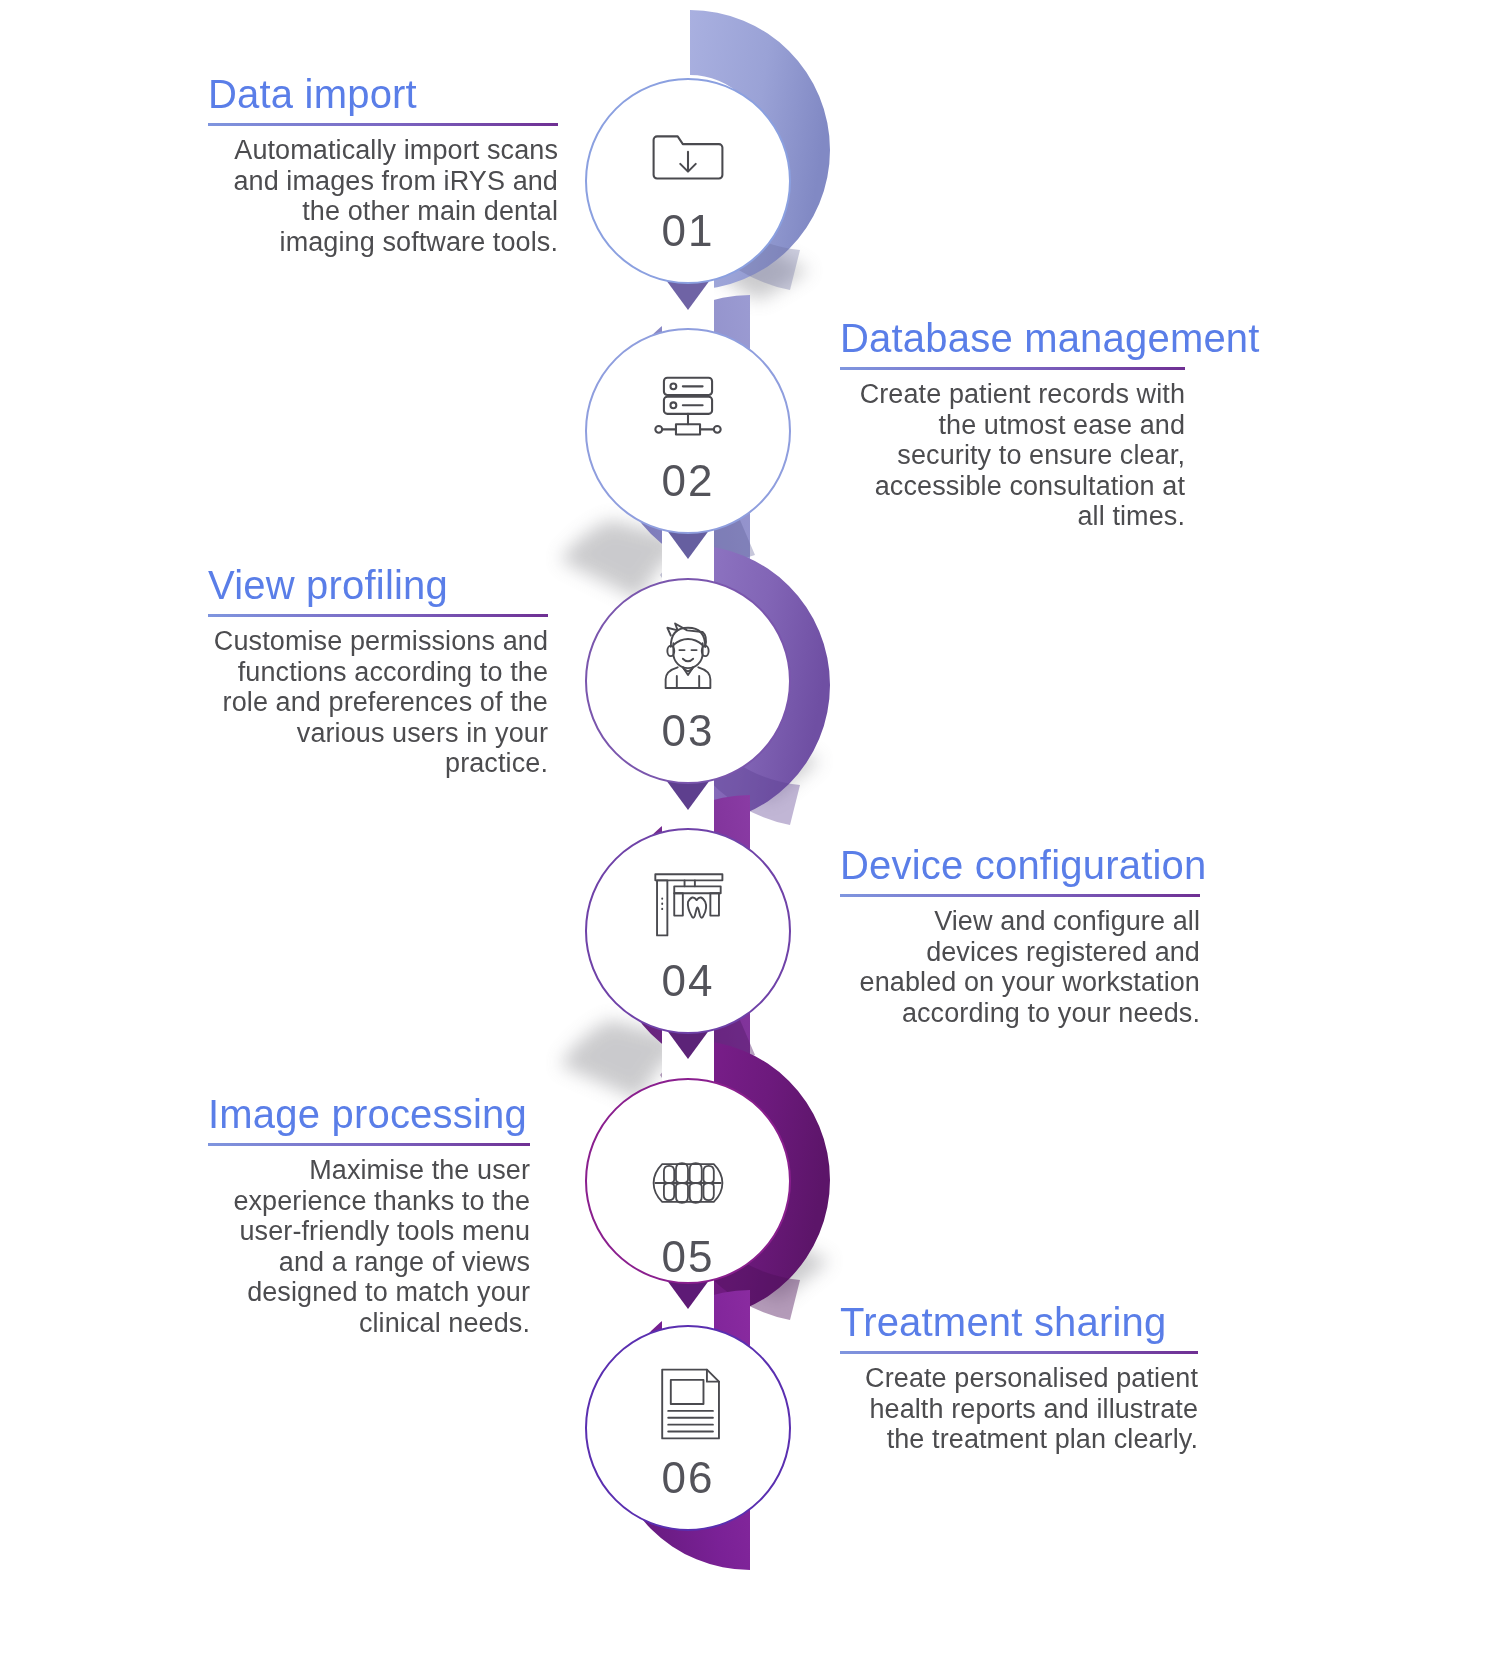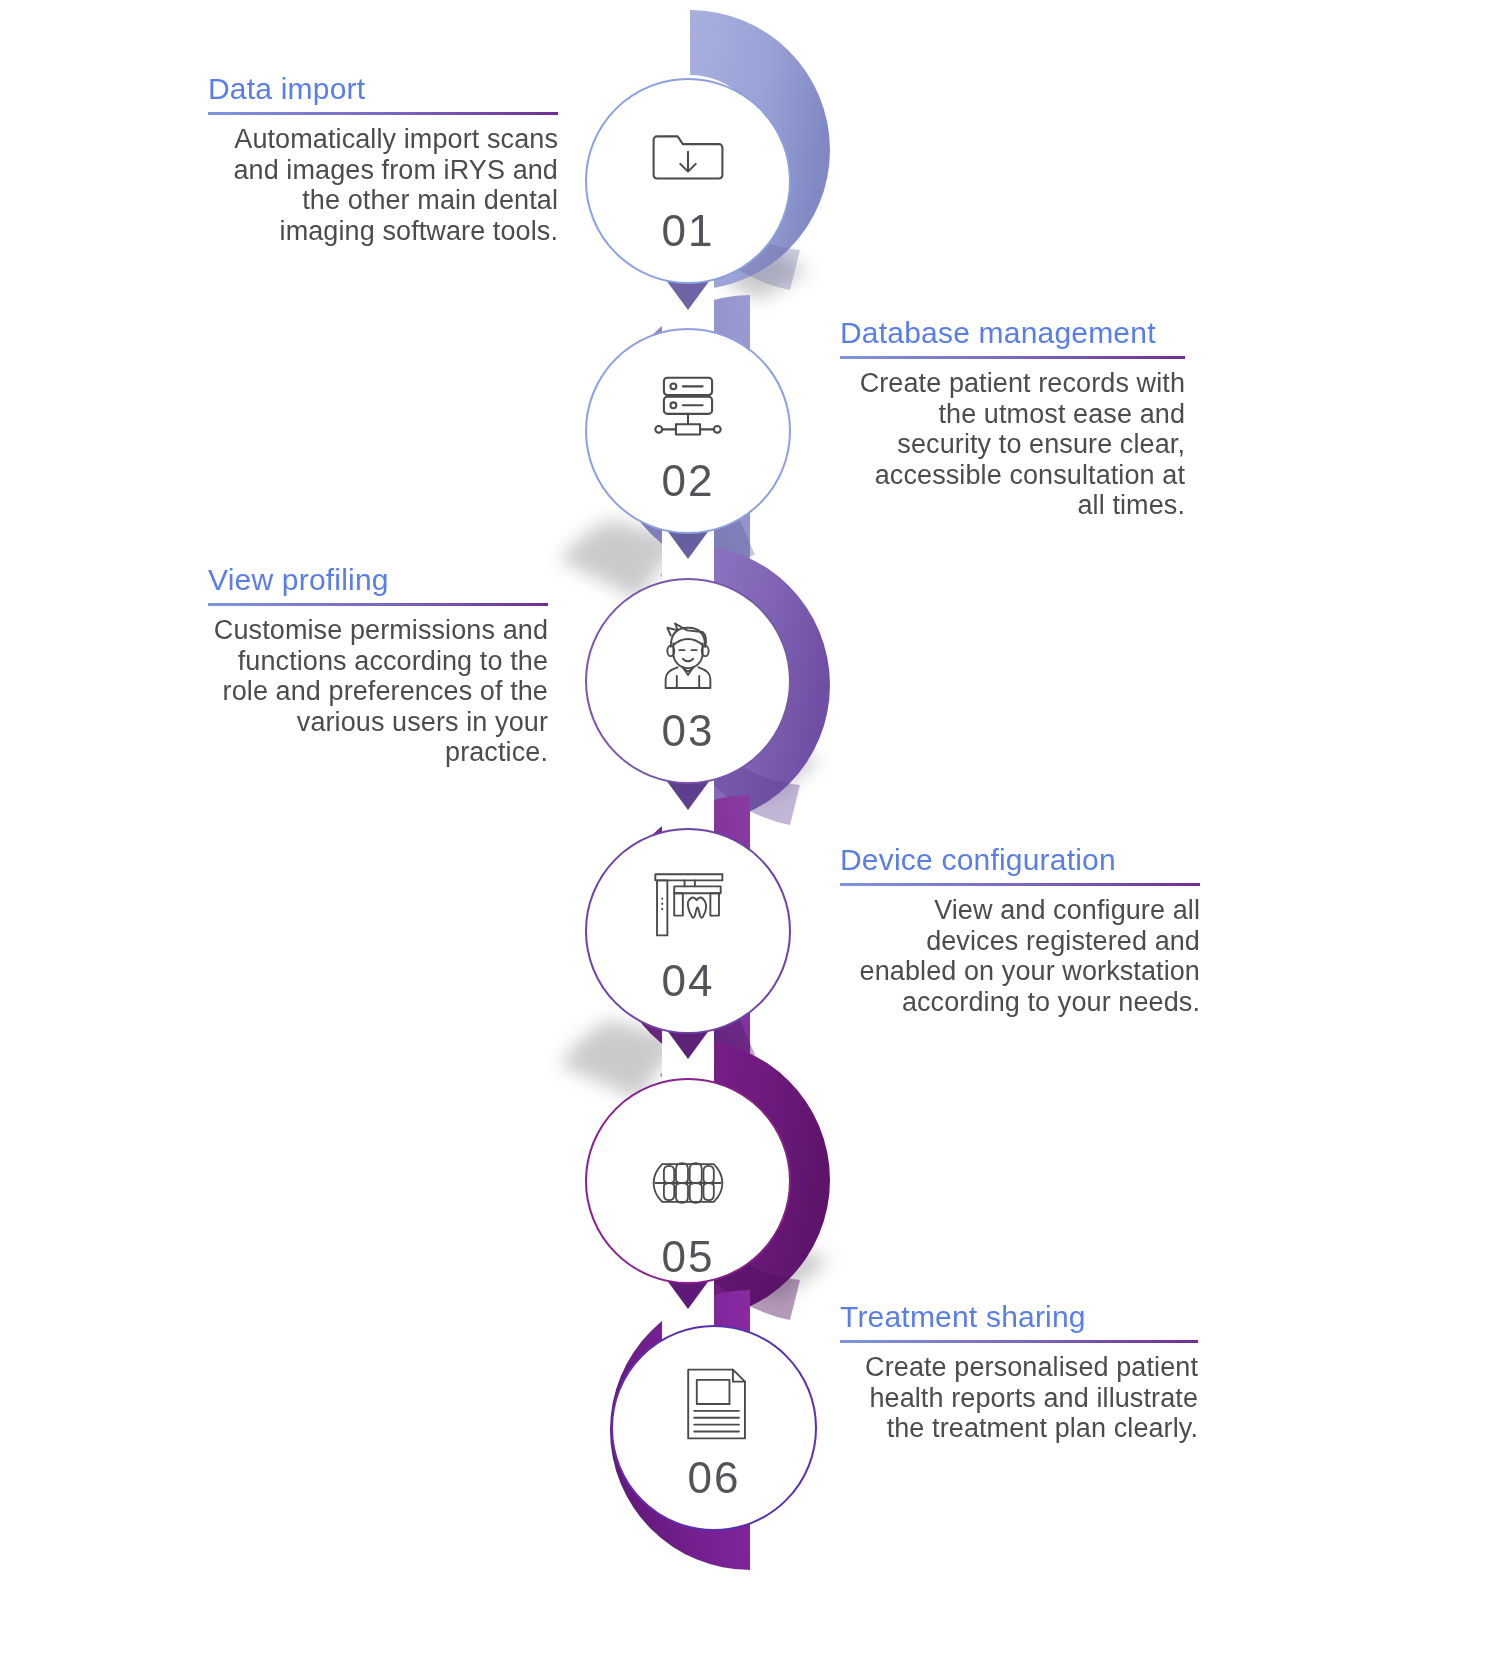--- a/index.html
+++ b/index.html
@@ -24,21 +24,21 @@
     pointer-events: none;
   }
   
   .tblock {
     position: absolute;
     width: 380px;
   }
   .tblock.left  { text-align: left; }
   .tblock.right { text-align: left; }
   .t-title {
-    font-size: 30px;
+    font-size: 40px;
     color: #5a7ee8;
     letter-spacing: 0.2px;
     line-height: 1.1;
     white-space: nowrap;
     font-weight: 400;
   }
   .t-rule {
     height: 3px;
     width: 100%;
     margin-top: 7px;
@@ -208,20 +208,25 @@
     <div class="t-rule"></div>
     <div class="t-body">Customise permissions and functions according to the role and preferences of the various users in your practice.</div>
   </div>
 
   <div class="tblock right" style="left:840px; top:843px; width:360px;">
     <div class="t-title">Device configuration</div>
     <div class="t-rule"></div>
     <div class="t-body">View and configure all devices registered and enabled on your workstation according to your needs.</div>
   </div>
 
+  <div class="tblock left" style="left:208px; top:1092px; width:322px;">
+    <div class="t-title">Image processing</div>
+    <div class="t-rule"></div>
+    <div class="t-body">Maximise the user experience thanks to the user-friendly tools menu and a range of views designed to match your clinical needs.</div>
+  </div>
 
   <div class="tblock right" style="left:840px; top:1300px; width:358px;">
     <div class="t-title">Treatment sharing</div>
     <div class="t-rule"></div>
     <div class="t-body">Create personalised patient health reports and illustrate the treatment plan clearly.</div>
   </div>
 
   <div class="conn" style="left:662px; top:240px; height:110px;">
     <div class="tri" style="border-top:30px solid #6f63a5;"></div>
   </div>
@@ -321,21 +326,21 @@
         <path d="M68 36 q0 -6 6 -6 q6 0 6 6 v10 q0 4 -6 4 q-6 0 -6 -4 z"></path>
         <path d="M22 64 q0 6 6 6 q6 0 6 -6 v-10 q0 -4 -6 -4 q-6 0 -6 4 z"></path>
         <path d="M36 66 q0 7 7 7 q7 0 7 -7 v-12 q0 -4 -7 -4 q-7 0 -7 4 z"></path>
         <path d="M52 66 q0 7 7 7 q7 0 7 -7 v-12 q0 -4 -7 -4 q-7 0 -7 4 z"></path>
         <path d="M68 64 q0 6 6 6 q6 0 6 -6 v-10 q0 -4 -6 -4 q-6 0 -6 4 z"></path>
       </svg>
     </div>
     <div class="num">05</div>
   </div>
 
-  <div class="node" style="left:611px; top:1325px; border:2px solid #5a2fb0;">
+  <div class="node" style="left:585px; top:1325px; border:2px solid #5a2fb0;">
     <div class="icon">
       <svg viewBox="0 0 100 100" width="86" height="86" fill="none" stroke="#4a4a4f" stroke-width="2.2" stroke-linecap="round" stroke-linejoin="round">
         <path d="M20 10 h52 l14 14 v66 h-66 z"></path>
         <path d="M72 10 v14 h14"></path>
         <rect x="30" y="22" width="38" height="28"></rect>
         <line x1="27" y1="58" x2="79" y2="58"></line>
         <line x1="27" y1="66" x2="79" y2="66"></line>
         <line x1="27" y1="74" x2="79" y2="74"></line>
         <line x1="27" y1="82" x2="79" y2="82"></line>
       </svg>

